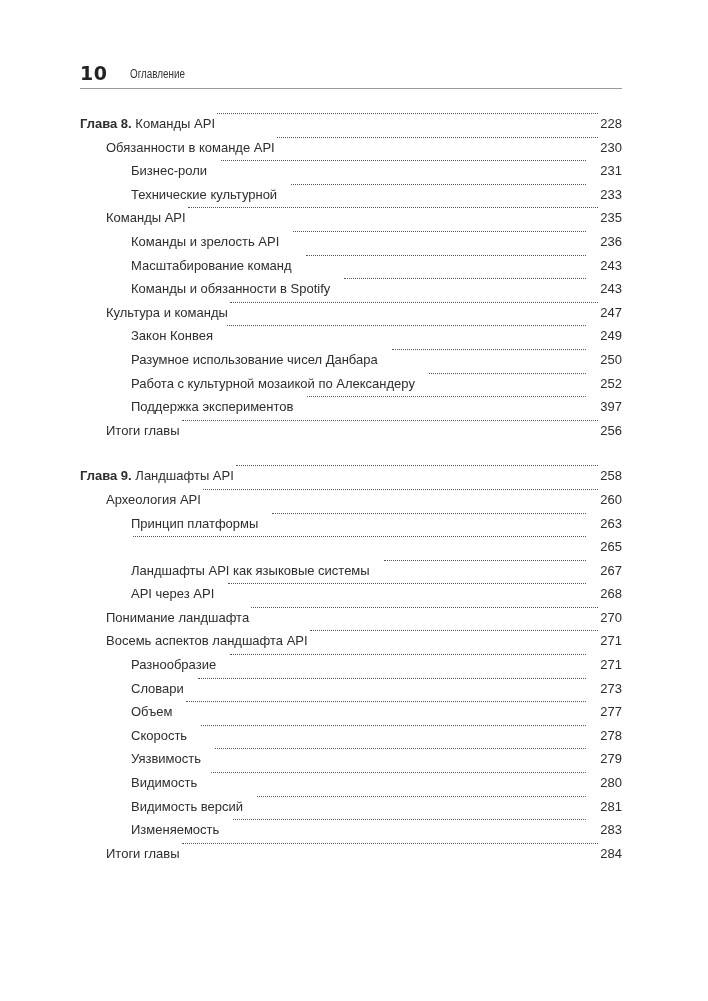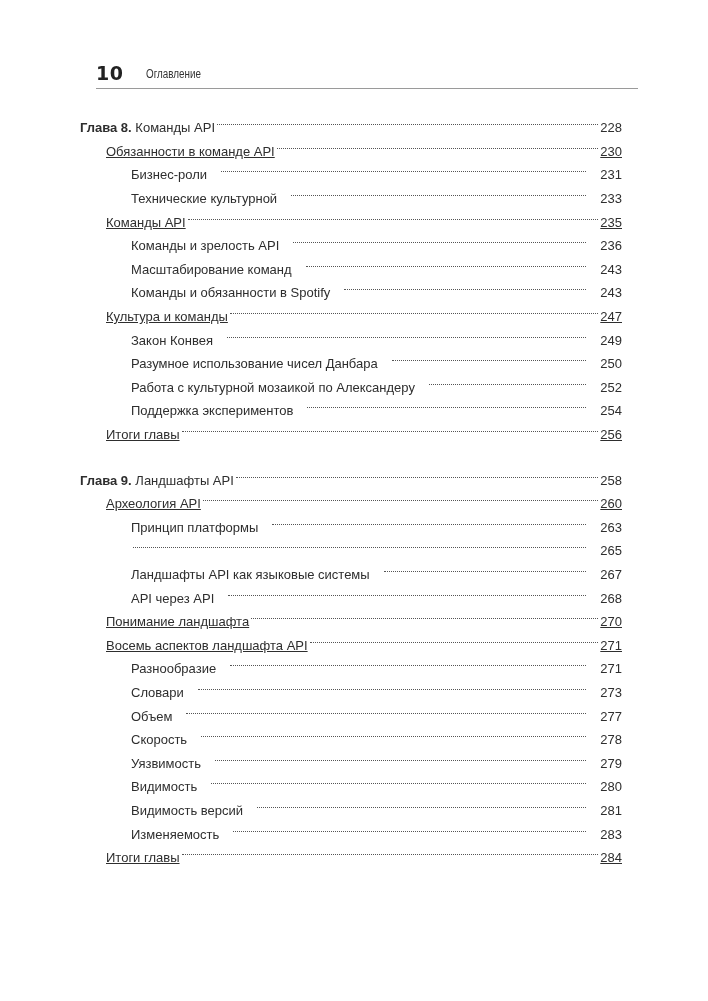--- a/index.html
+++ b/index.html
@@ -1,30 +1,30 @@
 <!DOCTYPE html>
 <html><head>
   <meta charset="utf-8">
   <style>
     html, body { margin: 0; padding: 0; background: #ffffff; }
     body { width: 708px; height: 1001px; position: relative; overflow: hidden;
       font-family: "DejaVu Sans", "Liberation Sans", sans-serif; color: #2a2a2a; }
-    .header { position: absolute; left: 96px; top: 62px; width: 542px; height: 26px;
+    .header { position: absolute; left: 80px; top: 62px; width: 542px; height: 26px;
       border-bottom: 1px solid #9a9a9a; }
     .page-num { position: absolute; left: 0; top: 0; font-weight: bold; font-size: 19px;
       letter-spacing: 0.5px; color: #222; }
     .running-title { position: absolute; left: 50px; top: 5px; font-size: 12px;
       font-family: "Liberation Sans", sans-serif; transform: scaleX(0.82); transform-origin: left;
       color: #333; }
     .toc { position: absolute; left: 80px; top: 116px; width: 542px; }
     .chapter-block { margin-bottom: 22px; }
-    .entry { display: flex; align-items: center; height: 23.6px; font-size: 13px;
+    .entry { display: flex; align-items: flex-start; height: 23.6px; font-size: 13px;
       font-family: "Liberation Sans", sans-serif; color: #2e2e2e; }
     .entry.l0 { padding-left: 0; }
-    .entry.l1 { padding-left: 26px; text-decoration: underline; }
+    .entry.l1 { padding-left: 26px; }
     .entry.l2 { padding-left: 51px; gap: 12px; }
     .entry .title { white-space: nowrap; }
     .entry .prefix { font-weight: bold; }
     .entry .leader { flex: 1; border-bottom: 1px dotted #555; margin: 0 2px; position: relative; top: -3px; }
     .entry .page { white-space: nowrap; text-align: right; }
   </style>
 </head>
 <body>
 
 <div class="header">
@@ -90,21 +90,21 @@
         <span class="page">250</span>
       </div>
       <div class="entry l2">
         <span class="title"><span>Работа с культурной мозаикой по Александеру</span></span>
         <span class="leader"></span>
         <span class="page">252</span>
       </div>
       <div class="entry l2">
         <span class="title"><span>Поддержка экспериментов</span></span>
         <span class="leader"></span>
-        <span class="page">254</span>
+        <span class="page">397</span>
       </div>
       <div class="entry l1">
         <span class="title"><span>Итоги главы</span></span>
         <span class="leader"></span>
         <span class="page">256</span>
       </div>
     </div>
     <div class="chapter-block">
       <div class="entry l0">
         <span class="title"><span class="prefix">Глава 9.</span> <span>Ландшафты API</span></span>

